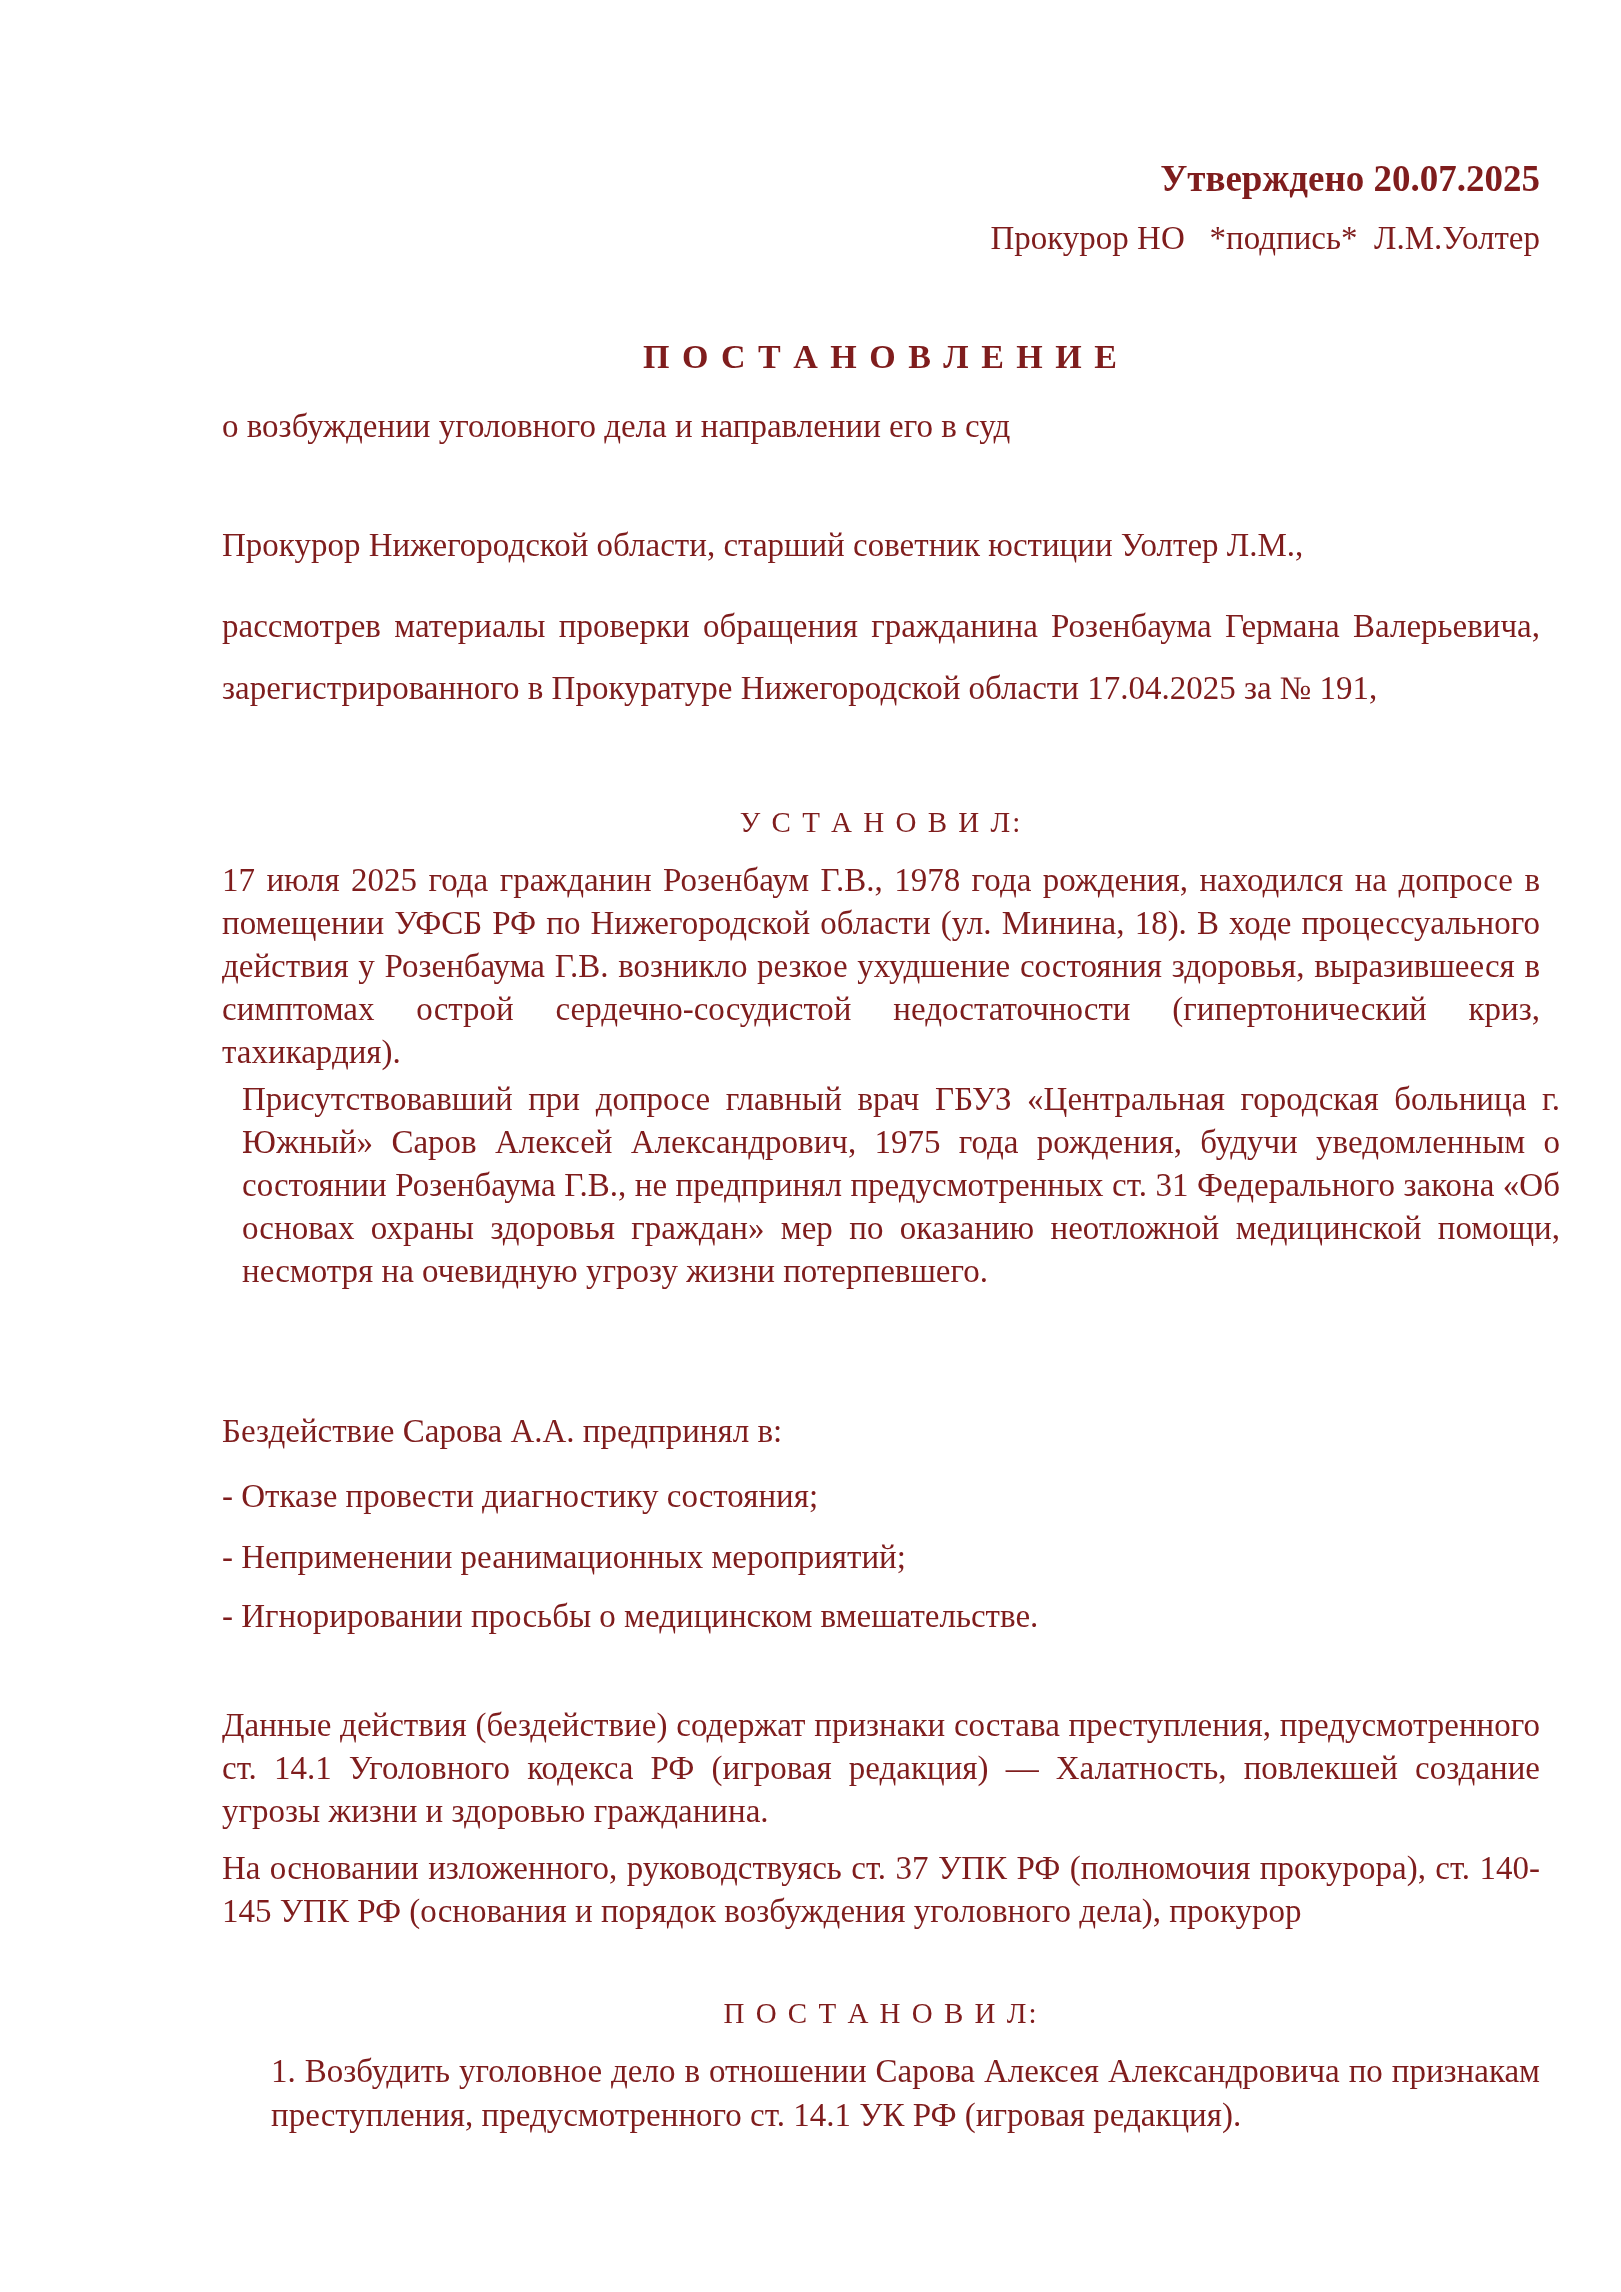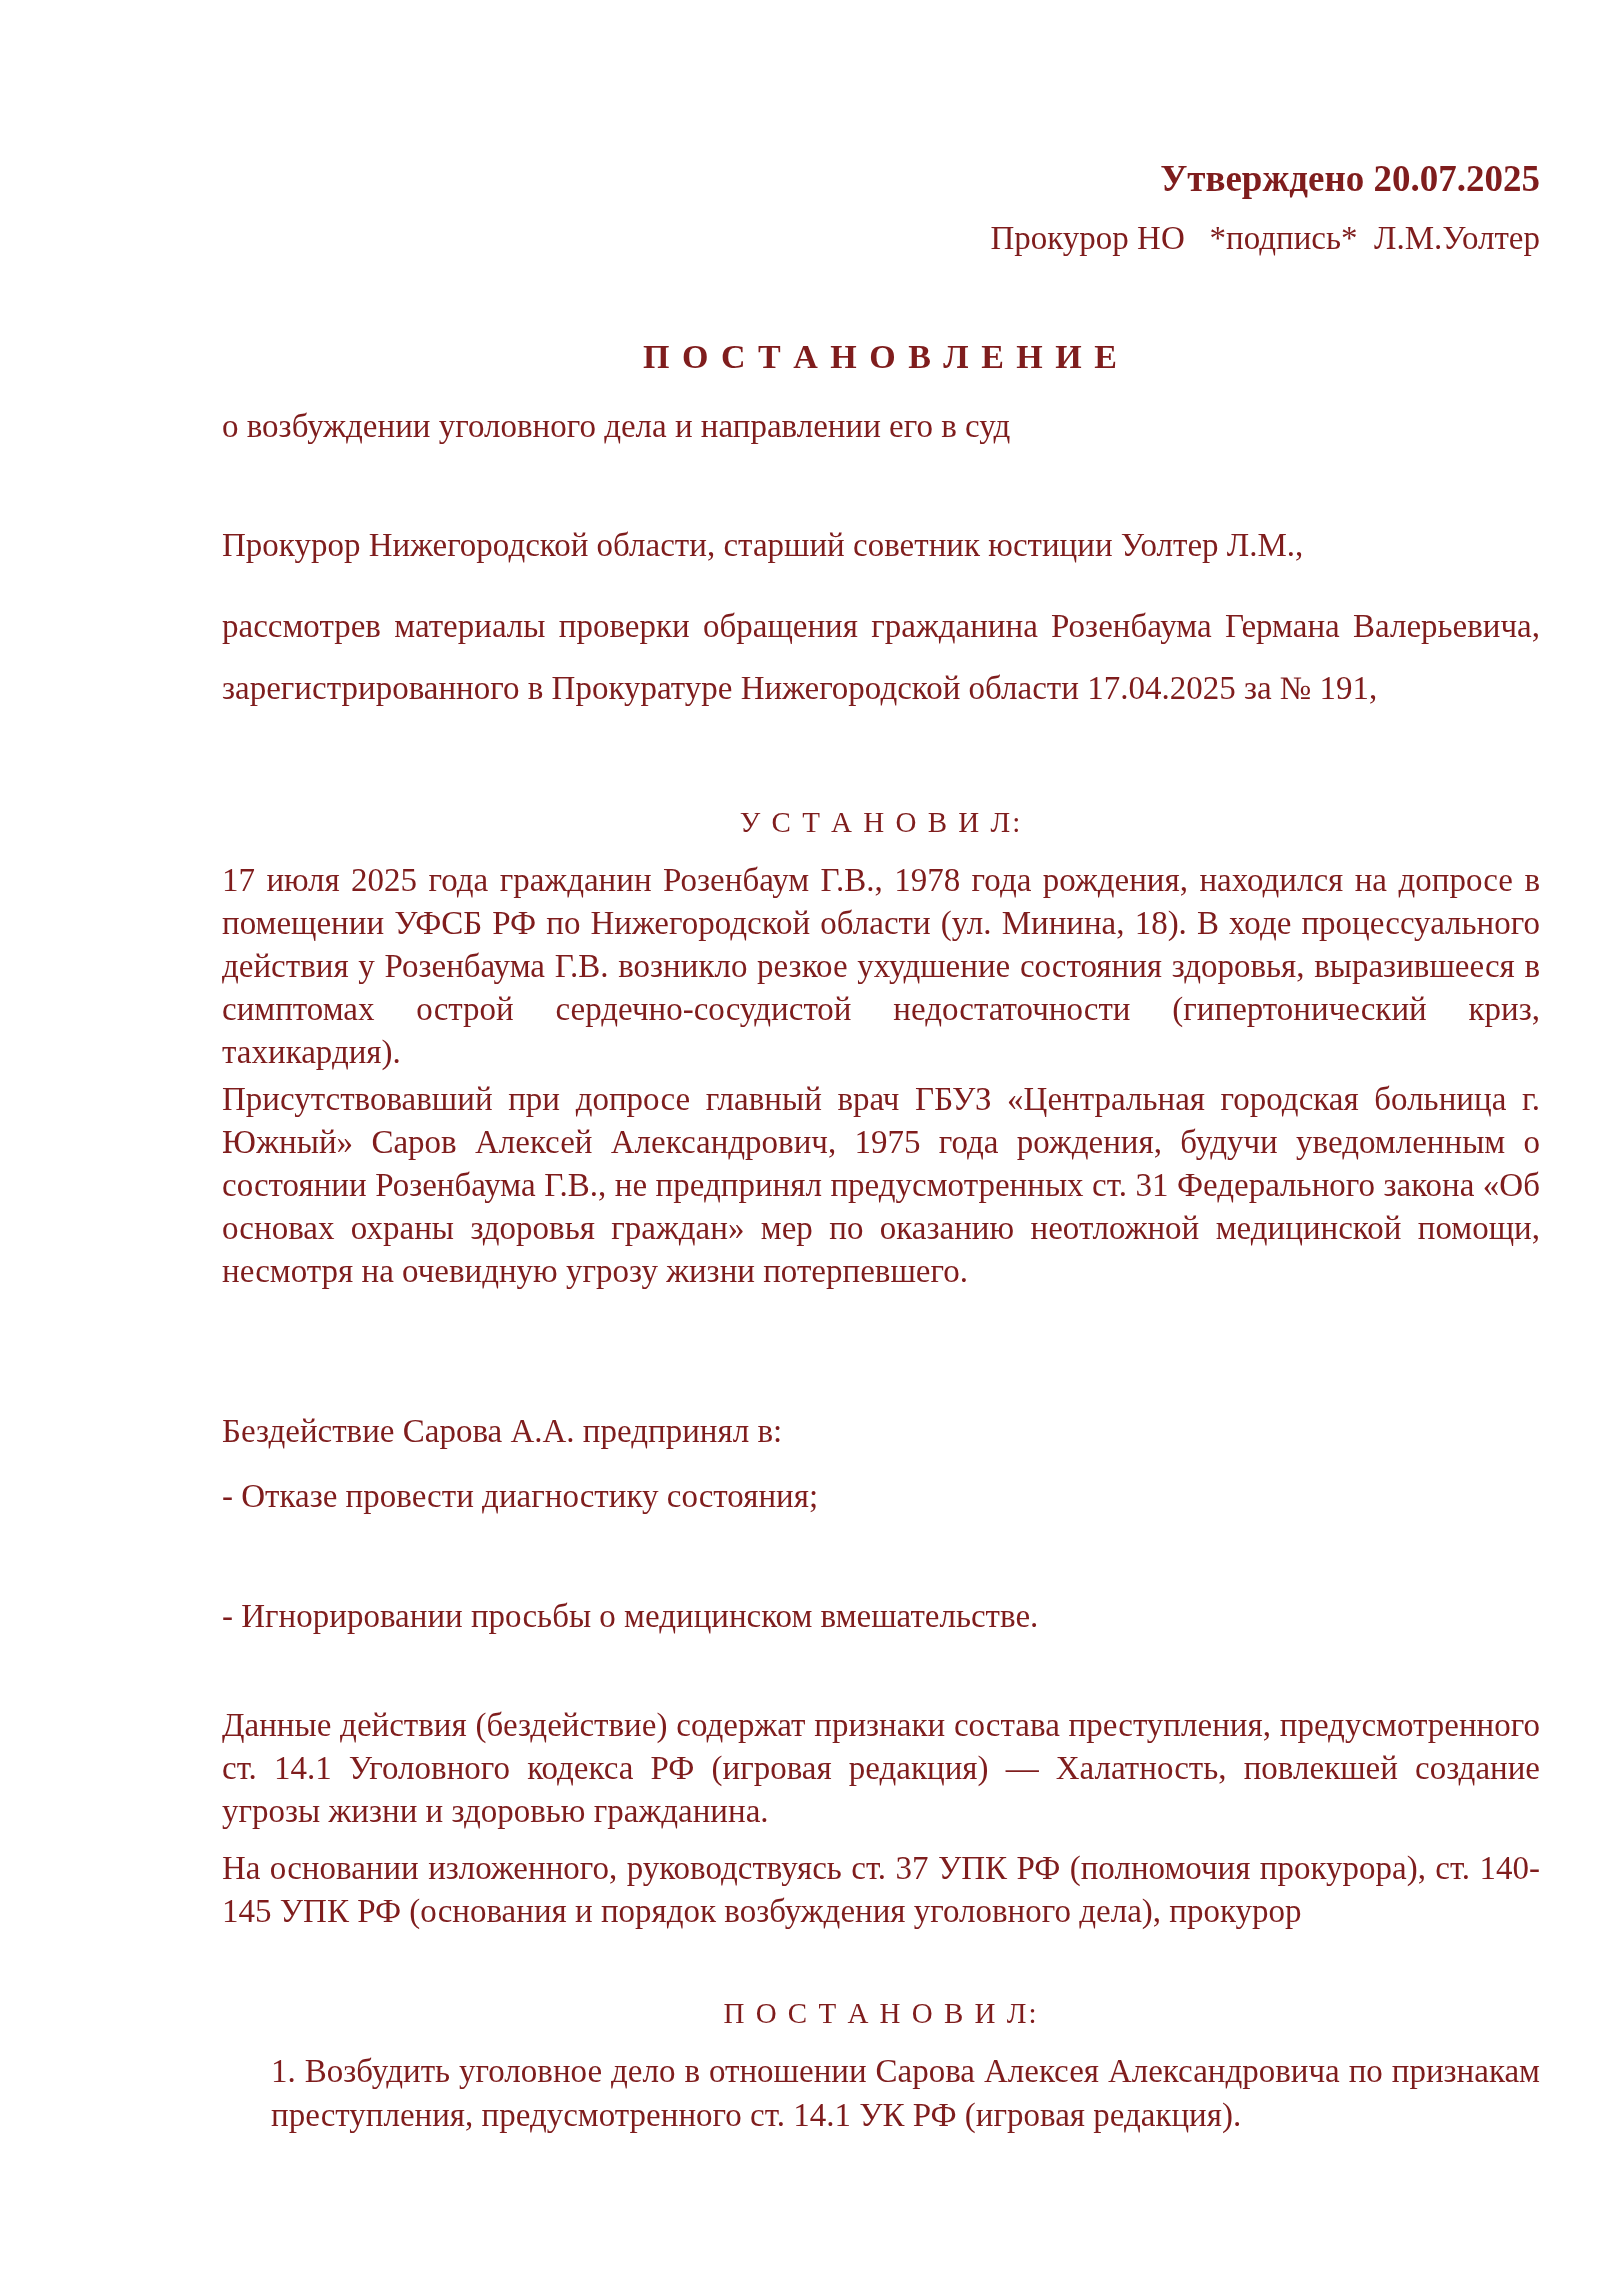--- a/index.html
+++ b/index.html
@@ -42,21 +42,21 @@
   .sec-heading {
     font-size: 29px;
     line-height: 41px;
     font-weight: normal;
     letter-spacing: 2px;
   }
   .h-ustanovil  { top: 802px; }
   .h-postanovil { top: 1993px; }
 
   .p-b1 { top: 859px; }
-  .p-b2 { top: 1078px; }
+  .p-b2 { top: 1078px; margin-left: 20px; }
 
   .p-bez { top: 1410px; }
   .li-1  { top: 1475px; }
   .li-2  { top: 1536px; }
   .li-3  { top: 1595px; }
 
   .p-c1 { top: 1704px; }
   .p-c2 { top: 1847px; }
 
   .item-1 {
@@ -86,20 +86,21 @@
   <div class="blk center sec-heading h-ustanovil">У С Т А Н О В И Л:</div>
 
   <div class="blk justify p-b1">17 июля 2025 года гражданин Розенбаум Г.В., 1978 года рождения, находился на допросе в помещении УФСБ РФ по Нижегородской области (ул. Минина, 18). В ходе процессуального действия у Розенбаума Г.В. возникло резкое ухудшение состояния здоровья, выразившееся в симптомах острой сердечно-сосудистой недостаточности (гипертонический криз, тахикардия).</div>
 
   <div class="blk justify p-b2">Присутствовавший при допросе главный врач ГБУЗ «Центральная городская больница г. Южный» Саров Алексей Александрович, 1975 года рождения, будучи уведомленным о состоянии Розенбаума Г.В., не предпринял предусмотренных ст. 31 Федерального закона «Об основах охраны здоровья граждан» мер по оказанию неотложной медицинской помощи, несмотря на очевидную угрозу жизни потерпевшего.</div>
 
   <div class="blk p-bez">Бездействие Сарова А.А. предпринял в:</div>
 
   <div class="blk li-1">- Отказе провести диагностику состояния;</div>
 
+  <div class="blk li-2">- Неприменении реанимационных мероприятий;</div>
 
   <div class="blk li-3">- Игнорировании просьбы о медицинском вмешательстве.</div>
 
   <div class="blk justify p-c1"><span>Данные действия (бездействие) содержат признаки состава преступления, предусмотренного ст. 14.1 Уголовного кодекса РФ (</span><span class="bold">игровая редакция</span><span>) — Халатность, повлекшей создание угрозы жизни и здоровью гражданина.</span></div>
 
   <div class="blk justify p-c2">На основании изложенного, руководствуясь ст. 37 УПК РФ (полномочия прокурора), ст. 140-145 УПК РФ (основания и порядок возбуждения уголовного дела), прокурор</div>
 
   <div class="blk center sec-heading h-postanovil">П О С Т А Н О В И Л:</div>
 
   <div class="blk justify item-1">1. Возбудить уголовное дело в отношении Сарова Алексея Александровича по признакам преступления, предусмотренного ст. 14.1 УК РФ (игровая редакция).</div>

